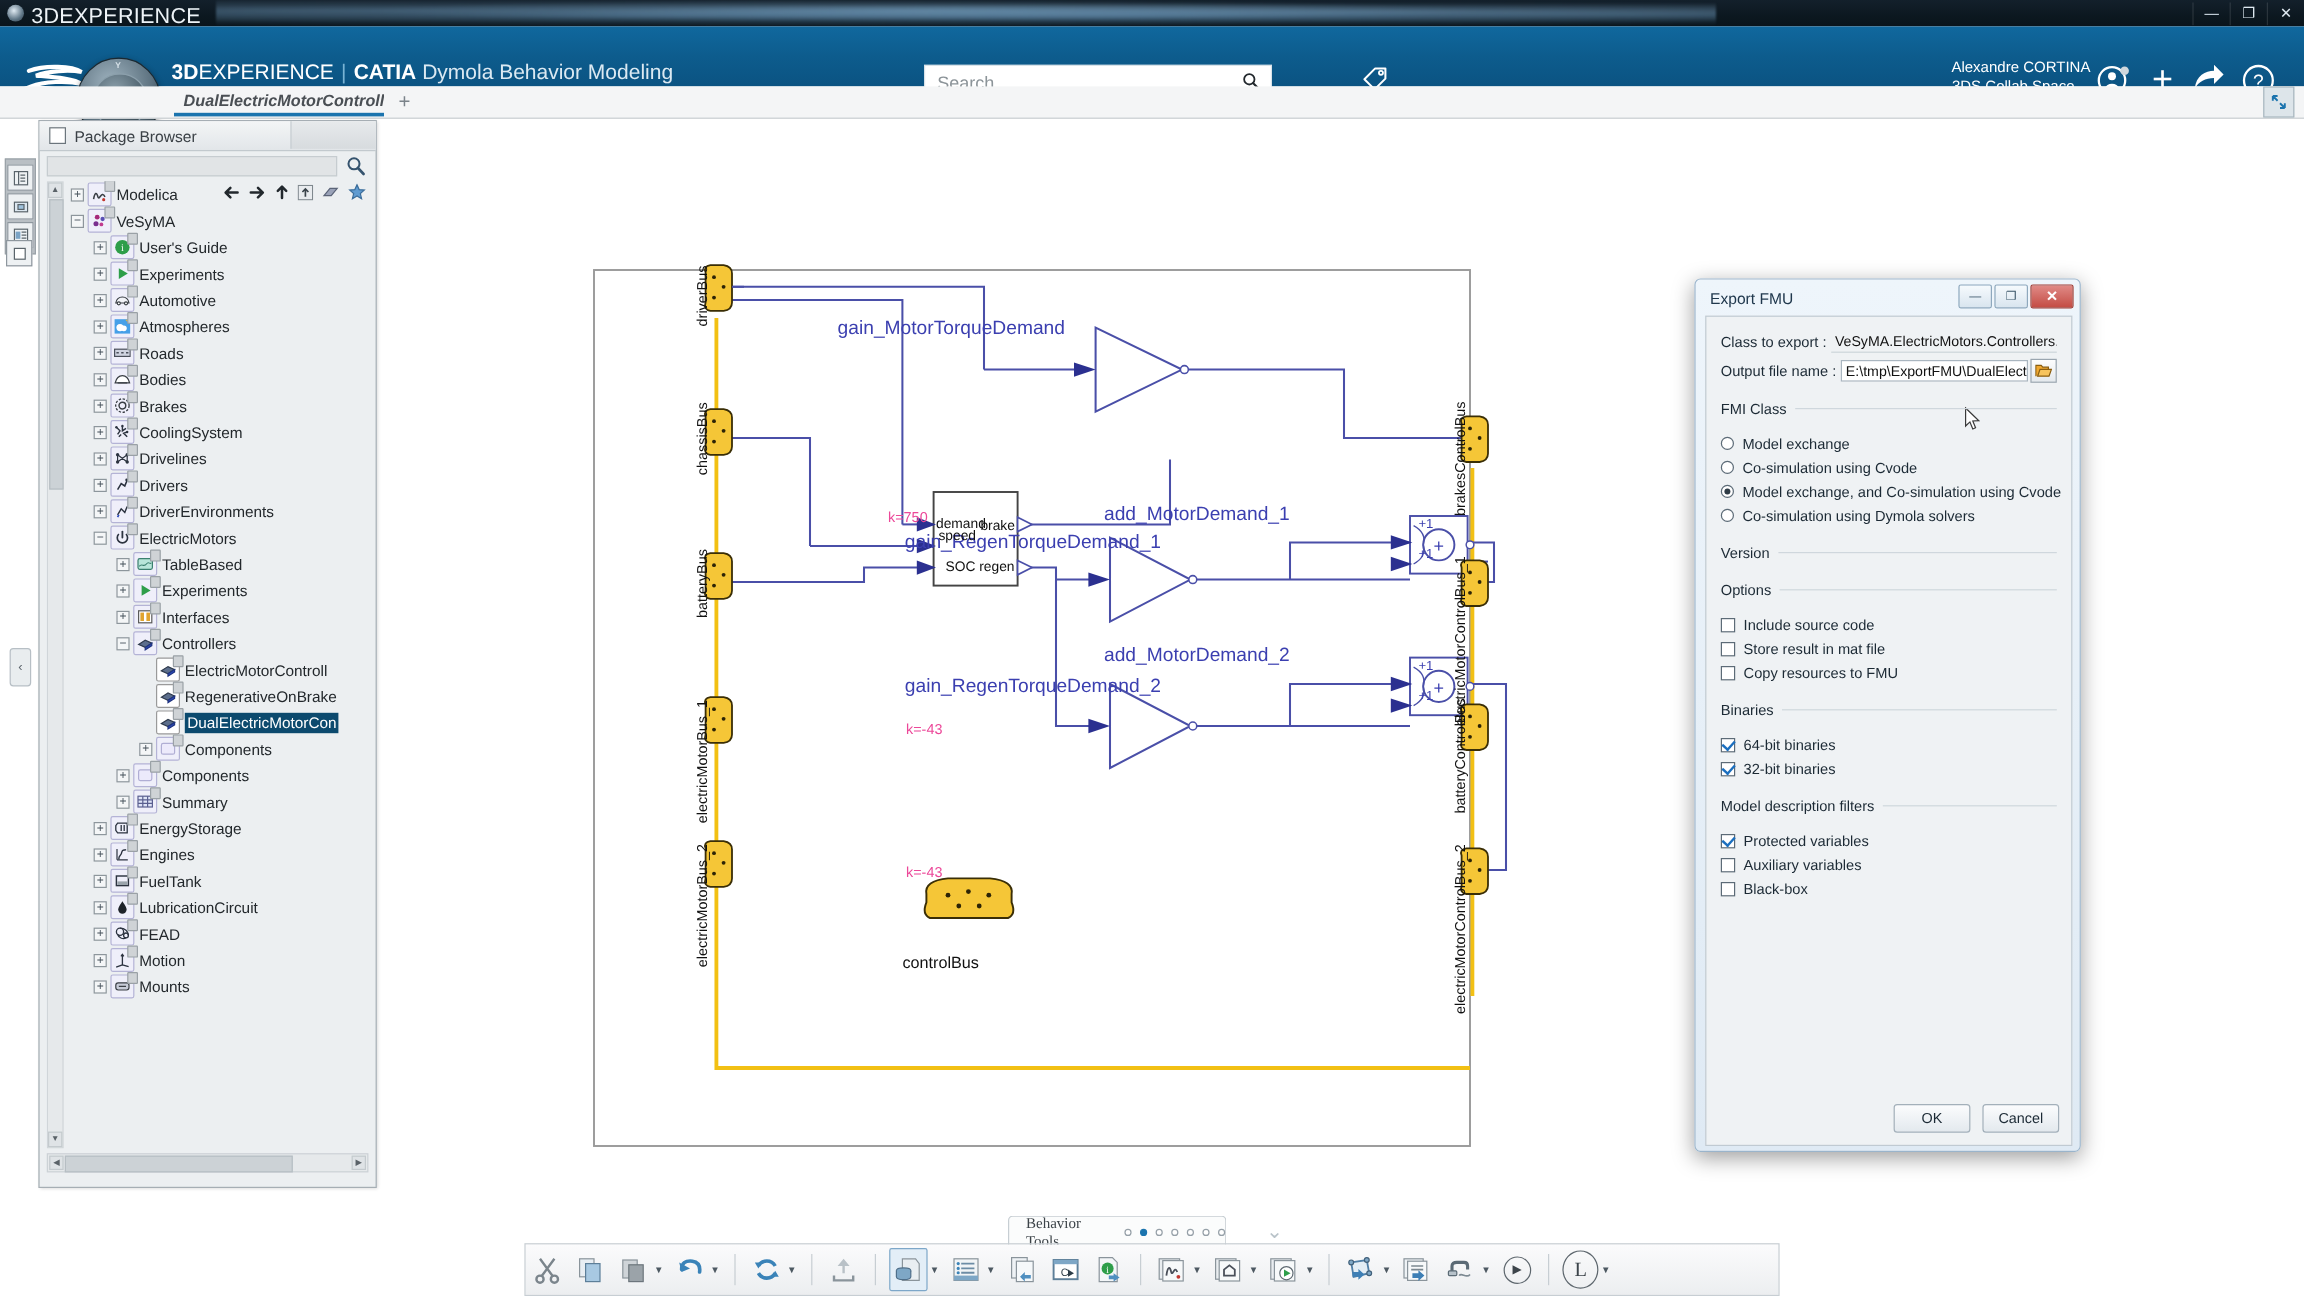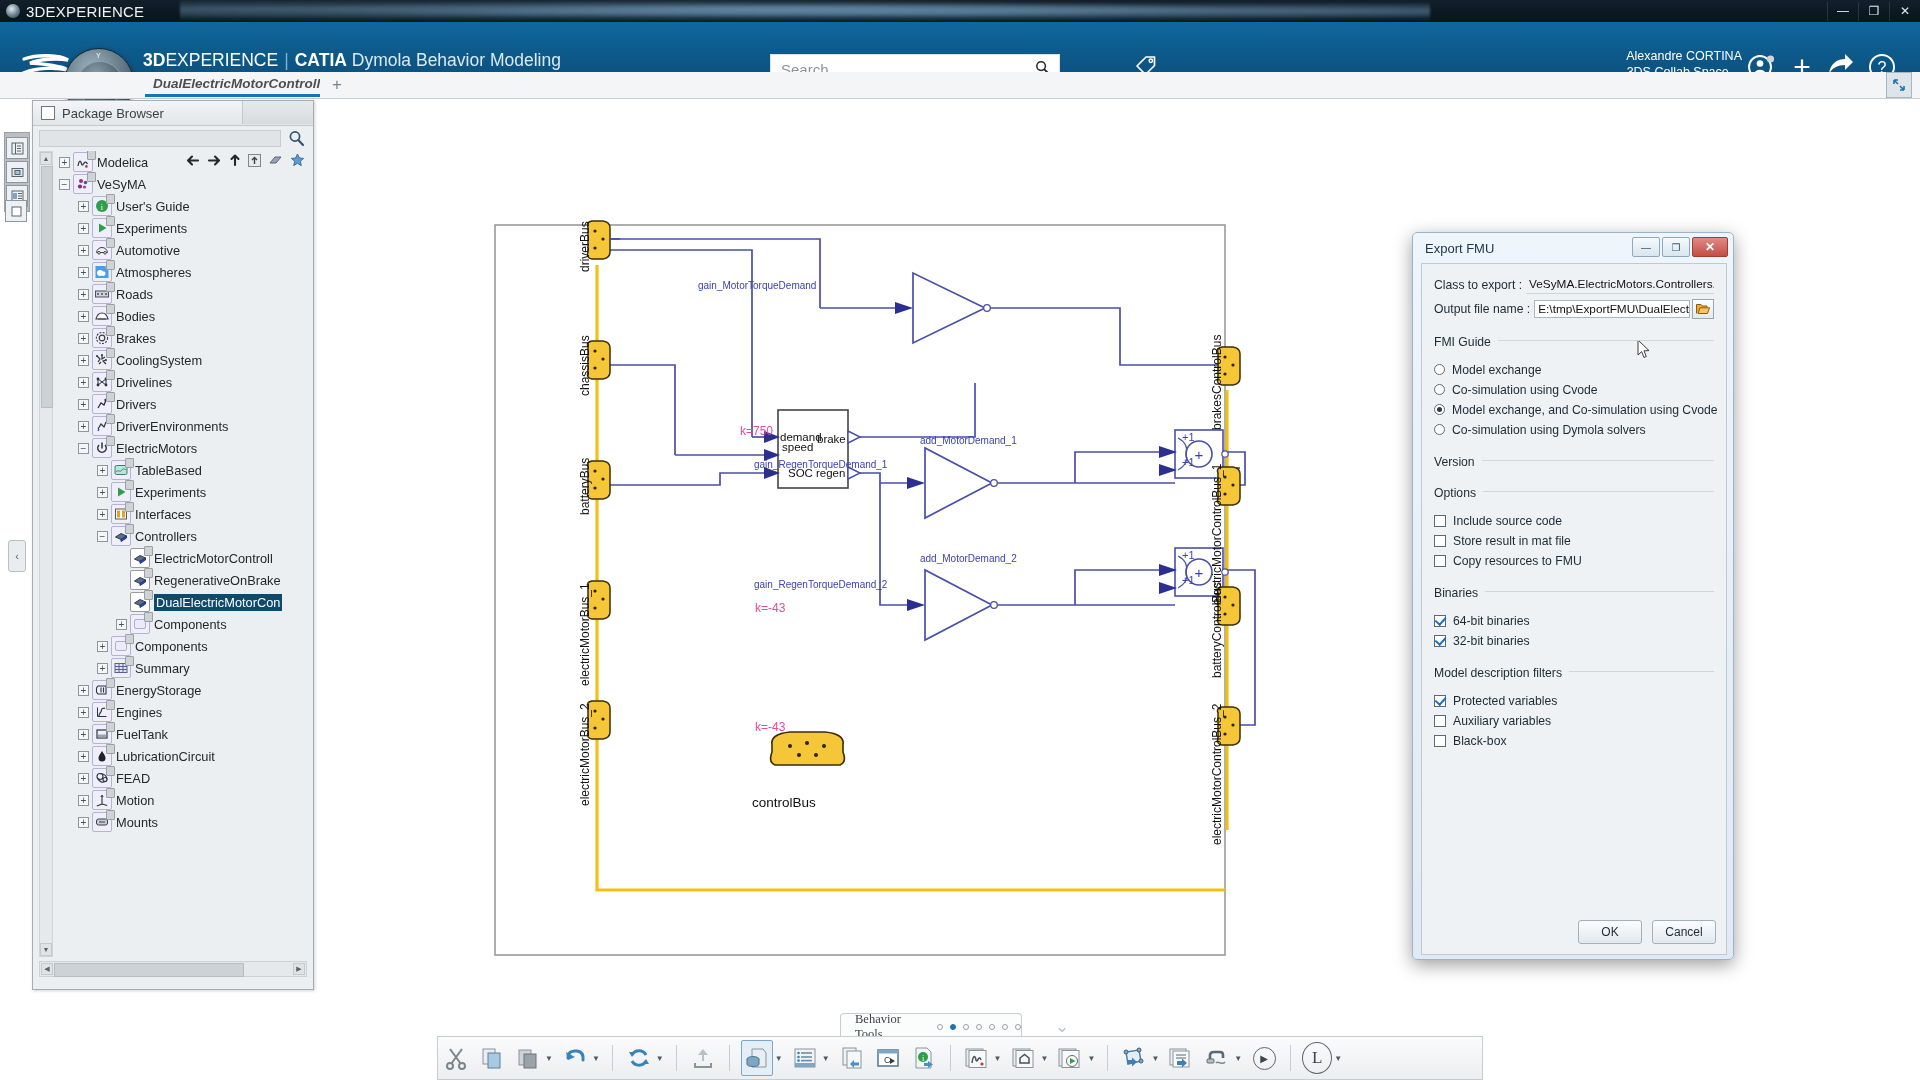--- a/index.html
+++ b/index.html
@@ -27,21 +27,21 @@
       radial-gradient(ellipse at 80% 45%, rgba(170,215,250,.28), transparent 50%),
       radial-gradient(ellipse at 93% 55%, rgba(120,180,230,.22), transparent 55%);
     filter:blur(1px);
   }
   .winbar .app-ico{
     position:absolute;left:6px;top:4px;width:14px;height:14px;
     border-radius:50%;
     background:radial-gradient(circle at 40% 35%,#dfeaf2,#5e7585 60%,#2c3a45);
   }
   .winbar .app-title{
-    position:absolute;left:26px;top:3px;color:#eef4f8;font-size:15px;letter-spacing:.2px;
+    position:absolute;left:26px;top:3px;color:#eef4f8;font-size:18px;letter-spacing:.2px;
   }
   .winctl{position:absolute;top:1px;height:20px;display:flex;align-items:center;}
   .winctl .b{
     width:30px;height:19px;display:flex;align-items:center;justify-content:center;
     color:#dfeaf2;font-size:12px;border-left:1px solid rgba(255,255,255,.12);
   }
 
   
   .topbar{
     position:absolute;left:0;top:22px;width:1920px;height:50px;
@@ -212,23 +212,22 @@
     position:absolute;left:8px;top:540px;width:16px;height:30px;
     background:#e9edef;border:1px solid #b7bfc5;border-radius:3px;
     display:flex;align-items:center;justify-content:center;color:#5b646b;font-size:11px;
   }
   .collapse-handle.right{left:auto;right:4px;top:540px;}
 
   
   .canvas{position:absolute;left:320px;top:100px;width:1600px;height:900px;background:#fff;}
   .diag{position:absolute;left:0;top:0;width:1600px;height:900px;}
   .blk-lbl{
-    position:absolute;font-size:10px;color:#3b3fb0;font-family:"Liberation Sans",sans-serif;
+    position:absolute;font-size:16px;color:#3b3fb0;font-family:"Liberation Sans",sans-serif;
     white-space:nowrap;
-    margin-top:15px;
   }
   .kval{position:absolute;font-size:12px;color:#ec4899;white-space:nowrap;}
   .portlbl{
     position:absolute;font-size:11.5px;color:#111;white-space:nowrap;
     transform-origin:0 0;
   }
   .vlabel{
     position:absolute;font-size:12px;color:#111;white-space:nowrap;
     transform:rotate(-90deg);transform-origin:0 0;
   }
@@ -1282,21 +1281,21 @@
             <div class="fld-in">E:\tmp\ExportFMU\DualElectr</div>
             <div class="browse">
               <svg width="14" height="12" viewBox="0 0 14 12">
                 <path d="M0.5 10.5 L0.5 1.5 L5 1.5 L6.3 3 L11 3 L11 4.5" fill="#f0a830" stroke="#8a5e10"></path>
                 <path d="M2 10.5 L4 4.8 L13.5 4.8 L11.5 10.5 Z" fill="#f7c45d" stroke="#8a5e10"></path>
               </svg>
             </div>
           </div>
         </div>
       <div id="dlg-groups">
-          <div class="grp"><div class="grp-line"></div><div class="grp-t">FMI Guide</div><div style="margin-top: 10px;">
+          <div class="grp"><div class="grp-line"></div><div class="grp-t">FMI Class</div><div style="margin-top: 10px;">
               <div class="opt">
                 <div class="radio"></div>
                 <div class="opt-lbl">Model exchange</div>
               </div>
               <div class="opt">
                 <div class="radio"></div>
                 <div class="opt-lbl">Co-simulation using Cvode</div>
               </div>
               <div class="opt">
                 <div class="radio on"></div>

